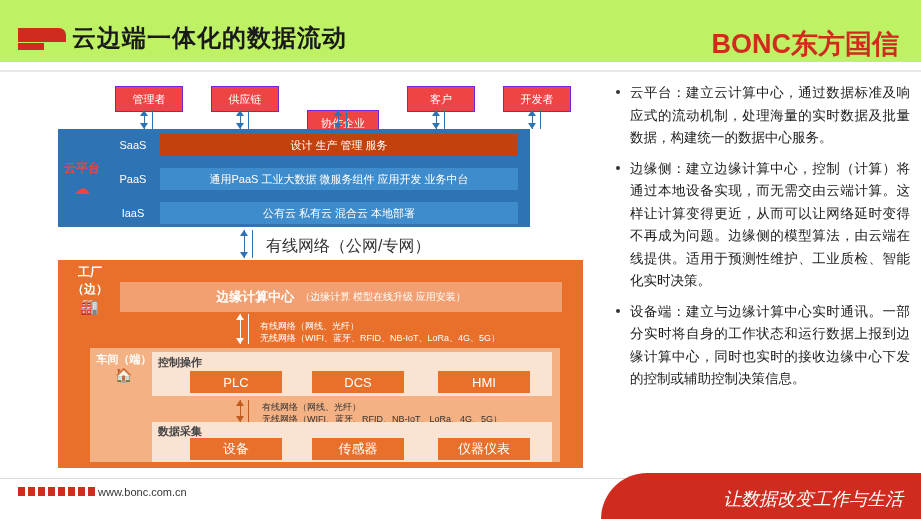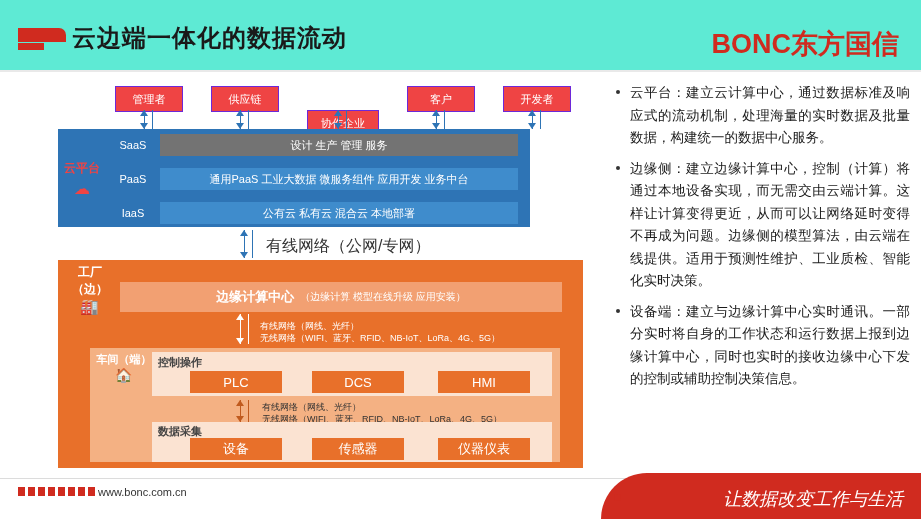--- a/index.html
+++ b/index.html
@@ -1,20 +1,20 @@
 <!DOCTYPE html>
 <html><head>
 <meta charset="utf-8">
 <style>
   html,body{margin:0;padding:0;}
   body{width:921px;height:519px;background:#ffffff;font-family:"Liberation Sans","DejaVu Sans",sans-serif;overflow:hidden;}
   .page{position:relative;width:921px;height:519px;}
 
   
-  .hdr-bar{position:absolute;left:0;top:0;width:921px;height:72px;background:#5eead4;}
+  .hdr-bar{position:absolute;left:0;top:0;width:921px;height:62px;background:#bef264;}
   .hdr-mark{position:absolute;left:18px;top:28px;width:48px;height:22px;}
   .hdr-mark .m1{position:absolute;left:0;top:0;width:48px;height:14px;background:#d02b1f;border-radius:0 7px 0 0;}
   .hdr-mark .m2{position:absolute;left:0;top:15px;width:26px;height:7px;background:#d02b1f;}
   .hdr-title{position:absolute;left:72px;top:22px;font-size:24px;font-weight:bold;color:#1a1a1a;letter-spacing:1px;}
   .brand{position:absolute;right:22px;top:26px;font-size:27px;font-weight:bold;color:#d02b1f;letter-spacing:0px;}
   .brand .cn{color:#d02b1f;}
   .hdr-rule{position:absolute;left:0;top:70px;width:921px;height:2px;background:#e9e9e9;}
 
   
   .diagram{position:absolute;left:0;top:74px;width:600px;height:400px;}
@@ -25,21 +25,21 @@
   .arrow-up{position:absolute;width:0;height:0;border-left:4px solid transparent;border-right:4px solid transparent;border-bottom:6px solid #2e74b5;}
   .arrow-dn{position:absolute;width:0;height:0;border-left:4px solid transparent;border-right:4px solid transparent;border-top:6px solid #2e74b5;}
 
   .cloud-box{position:absolute;left:58px;top:55px;width:472px;height:98px;background:#2e74b5;}
   .cloud-label{position:absolute;left:58px;top:55px;width:48px;height:98px;color:#ef4444;font-size:12px;font-weight:bold;
                display:flex;flex-direction:column;align-items:center;justify-content:center;gap:4px;}
   .cloud-ico{font-size:16px;line-height:1;}
   .layer-tag{position:absolute;left:110px;width:46px;height:22px;color:#fff;font-size:11px;display:flex;align-items:center;justify-content:center;}
   .layer-bar{position:absolute;left:160px;width:358px;height:22px;background:#3f8ccc;color:#fff;font-size:11px;
              display:flex;align-items:center;justify-content:center;}
-  .layer-bar.light{background:#737373;}
+  .layer-bar.light{background:#c2410c;}
 
   .net-note{position:absolute;font-size:16px;color:#333;}
 
   .factory-box{position:absolute;left:58px;top:186px;width:525px;height:208px;background:#e8702a;}
   .factory-label{position:absolute;left:64px;top:190px;width:52px;color:#fff;font-size:12px;font-weight:bold;text-align:center;}
   .factory-ico{font-size:15px;}
 
   .edge-center{position:absolute;left:120px;top:208px;width:440px;height:28px;background:#f2a072;border:1px solid #f2a072;
                color:#fff;font-size:12px;display:flex;align-items:center;justify-content:center;}
   .edge-center b{font-size:13px;font-weight:bold;margin-right:6px;}

